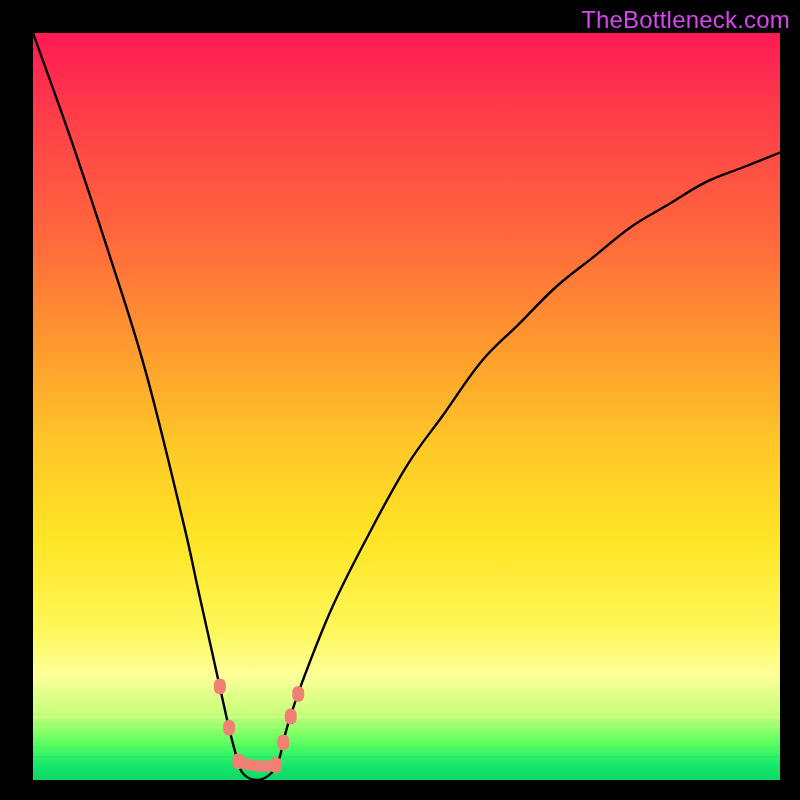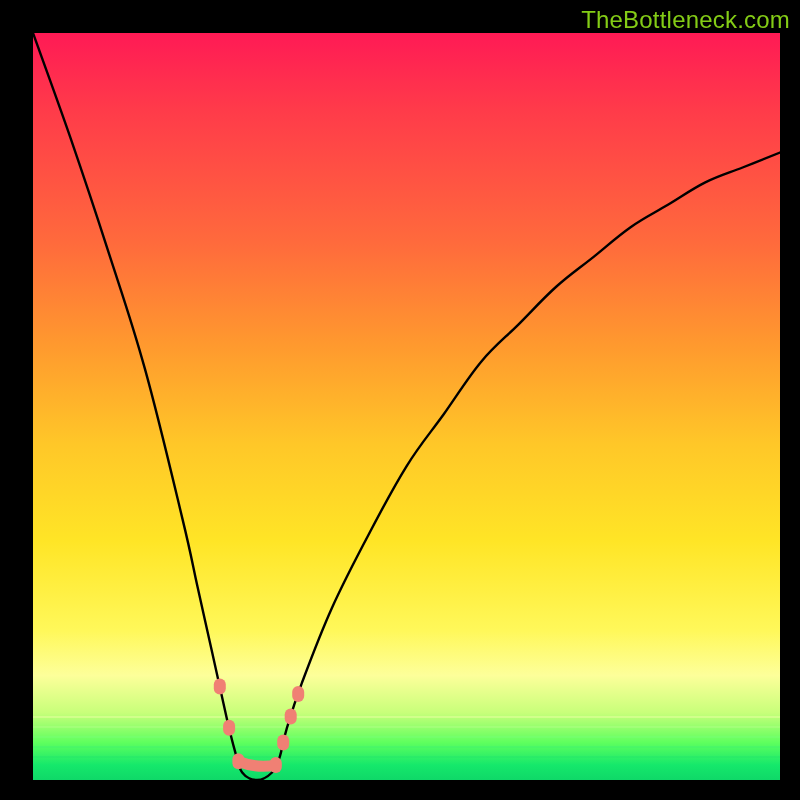--- a/index.html
+++ b/index.html
@@ -49,21 +49,21 @@
   .band {
     position: absolute;
     left: 0;
     width: 100%;
     height: 2px;
   }
   .watermark {
     position: absolute;
     top: 6px;
     right: 10px;
-    color: #84cc16;
+    color: #d946ef;
     font-size: 24px;
     font-weight: 400;
     letter-spacing: 0.2px;
     user-select: none;
   }
   svg.curve {
     position: absolute;
     inset: 0;
   }
 </style>

